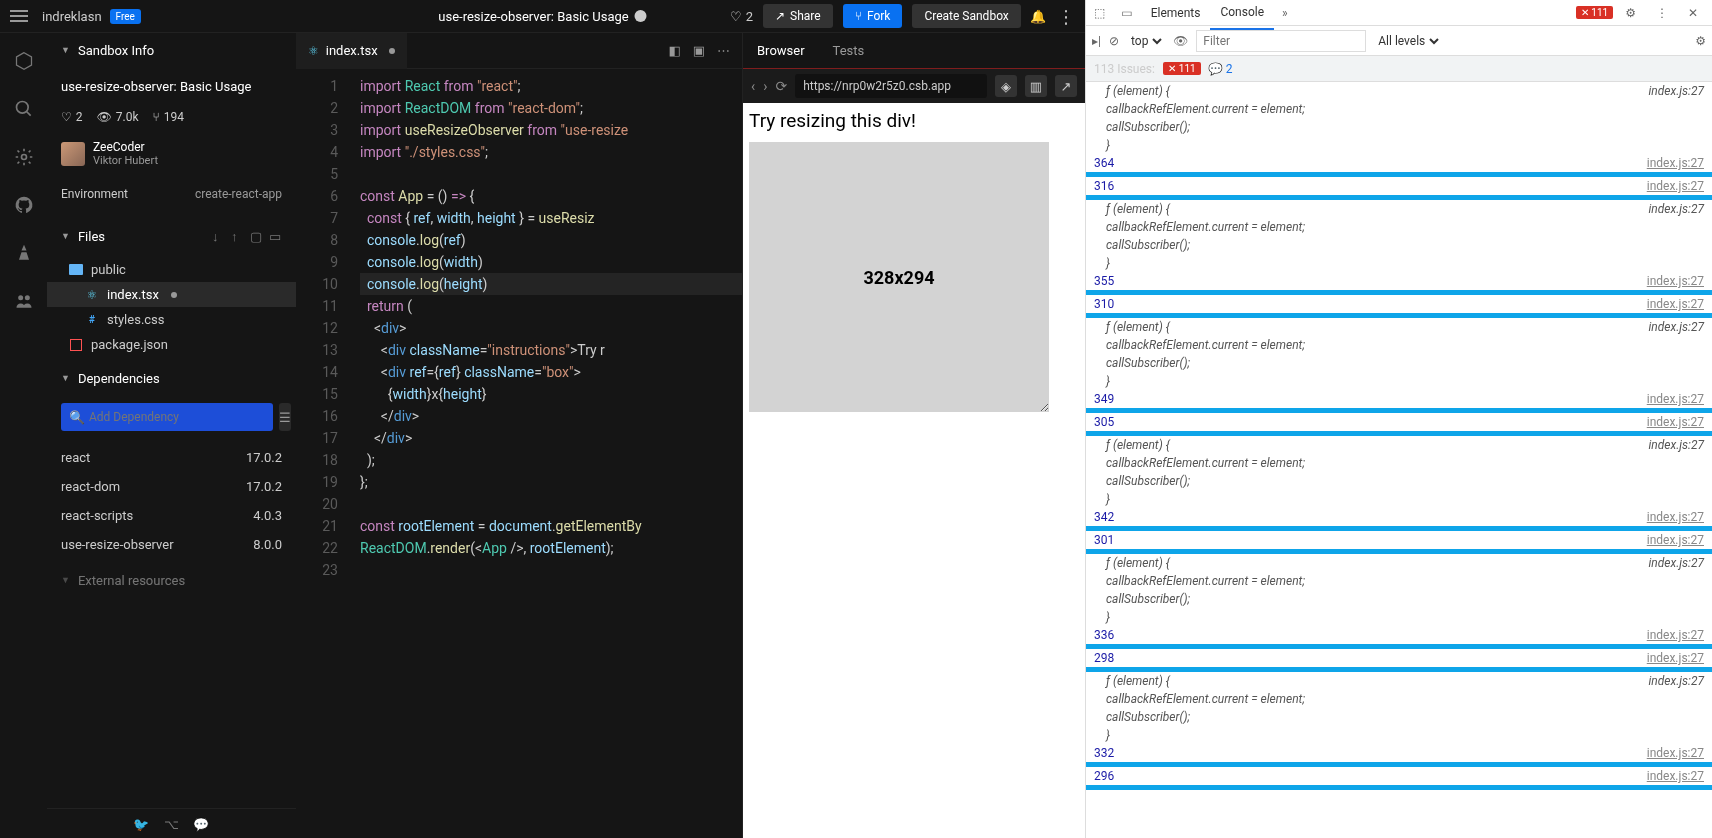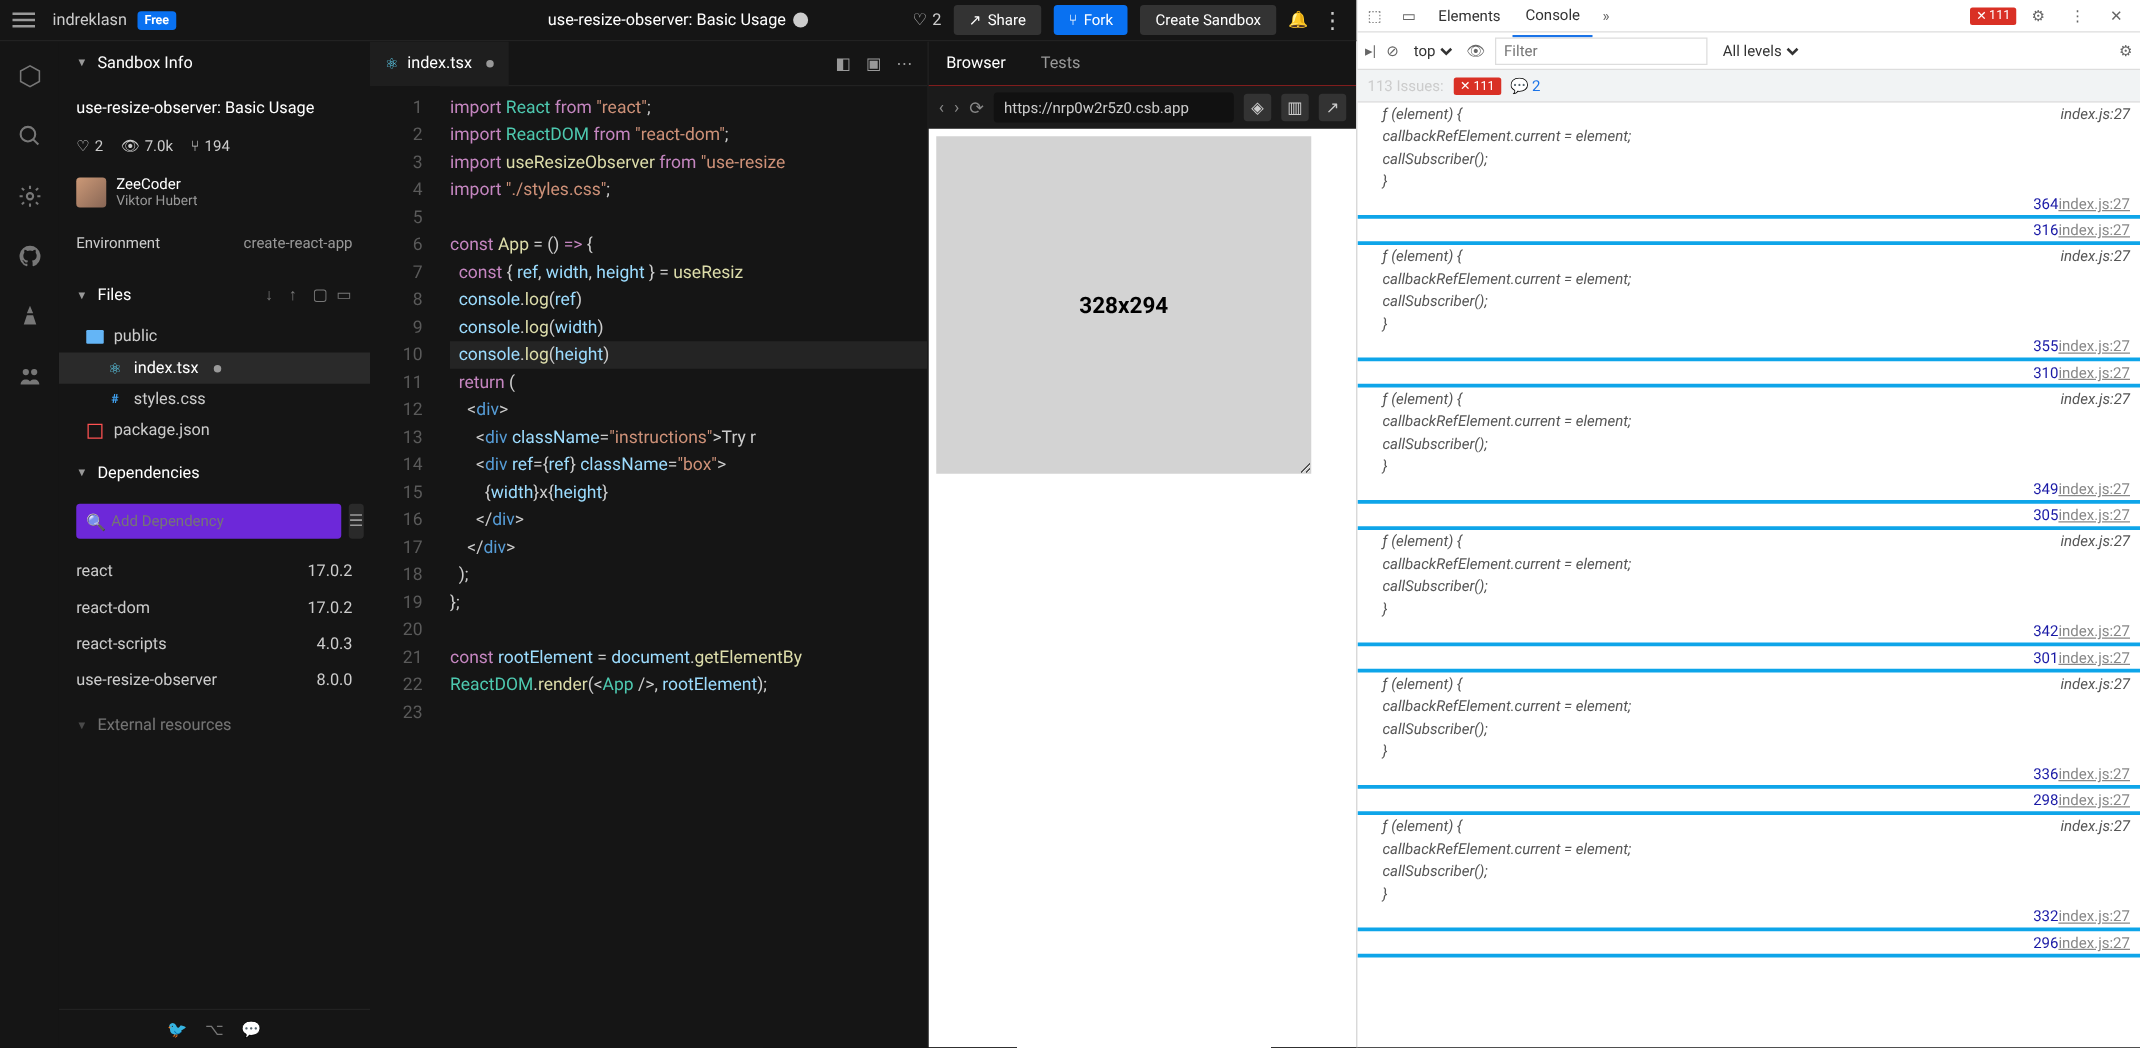--- a/index.html
+++ b/index.html
@@ -3,21 +3,21 @@
 <meta charset="utf-8">
 <style>
 *{box-sizing:border-box;margin:0;padding:0;font-family:-apple-system,BlinkMacSystemFont,"Segoe UI",Roboto,sans-serif}
 body{background:#151515;color:#ccc;font-size:13px;overflow:hidden;width:1712px;height:838px;display:flex}
 .csb{width:1085px;height:838px;display:flex;flex-direction:column;background:#151515}
 .devtools{width:627px;height:838px;background:#fff;display:flex;flex-direction:column;border-left:1px solid #ddd}
 .topbar{height:33px;display:flex;align-items:center;padding:0 10px;background:#151515;border-bottom:1px solid #222}
 .hamburger{width:18px;display:flex;flex-direction:column;gap:3px;cursor:pointer}
 .hamburger span{height:2px;background:#999}
 .user-area{margin-left:14px;display:flex;align-items:center;gap:8px}
-.badge{background:#0971f1;color:#fff;font-size:10px;padding:2px 6px;border-radius:3px;font-weight:700}
+.badge{background:#0971f1;color:#fff;font-size:10px;padding:2px 6px;border-radius:3px;font-weight:400}
 .title-center{position:absolute;left:50%;transform:translateX(-50%);display:flex;align-items:center;gap:6px;color:#fff;font-size:13px;width:1085px;justify-content:center;pointer-events:none}
 .title-center>*{pointer-events:auto}
 .top-right{margin-left:auto;display:flex;align-items:center;gap:10px}
 .like-count{display:flex;align-items:center;gap:4px;color:#ccc}
 .btn{padding:5px 12px;border-radius:3px;font-size:12px;cursor:pointer;display:flex;align-items:center;gap:5px;background:#333;color:#fff;border:none}
 .btn-blue{background:#0971f1}
 .dots-v{font-size:18px;cursor:pointer;color:#ccc}
 .main-area{flex:1;display:flex;overflow:hidden}
 .activity-bar{width:47px;background:#151515;display:flex;flex-direction:column;align-items:center;padding-top:18px;gap:28px}
 .activity-bar .ico{width:20px;height:20px;color:#777;cursor:pointer}
@@ -44,21 +44,21 @@
 .ft-item.nested{padding-left:38px}
 .ft-item.active{background:#2a2a2a;color:#fff}
 .ft-icon{width:14px;height:14px;display:inline-flex;align-items:center;justify-content:center}
 .folder-ico{width:14px;height:11px;background:#64b5f6;border-radius:1px}
 .react-ico{color:#61dafb;font-size:12px}
 .css-ico{color:#42a5f5;font-size:10px;font-weight:bold}
 .json-ico{width:12px;height:12px;border:1.5px solid #ff5252}
 .dot-mod{width:6px;height:6px;background:#999;border-radius:50%;margin-left:4px}
 .dep-header{height:34px;display:flex;align-items:center;padding:0 14px;gap:8px}
 .dep-search{margin:8px 14px;display:flex;gap:6px}
-.dep-search input{flex:1;background:#6d28d9;border:none;padding:7px 28px 7px 28px;color:#ccc;border-radius:3px;font-size:12px}
+.dep-search input{flex:1;background:#1d4ed8;border:none;padding:7px 28px 7px 28px;color:#ccc;border-radius:3px;font-size:12px}
 .dep-search-wrap{position:relative;flex:1}
 .dep-search-wrap .search-ico{position:absolute;left:8px;top:7px;color:#777}
 .dep-menu{width:28px;background:#2a2a2a;border-radius:3px;display:flex;align-items:center;justify-content:center;color:#999;cursor:pointer}
 .dep-list{padding:4px 14px}
 .dep-item{display:flex;justify-content:space-between;padding:7px 0;font-size:13px;color:#ccc}
 .sb-footer{margin-top:auto;padding:8px 14px 6px;display:flex;gap:14px;justify-content:center;border-top:1px solid #222}
 .sb-footer .ico{color:#777;cursor:pointer}
 .editor-area{flex:1;display:flex;flex-direction:column;background:#151515;min-width:0}
 .tabs-row{height:36px;display:flex;align-items:center;background:#151515;border-bottom:1px solid #222}
 .tab{height:36px;display:flex;align-items:center;padding:0 12px;gap:7px;background:#1e1e1e;color:#fff;font-size:13px;cursor:pointer}
@@ -96,21 +96,21 @@
 .dt-errors{margin-left:auto;display:flex;align-items:center;gap:4px;padding:0 6px}
 .dt-err-badge{background:#d93025;color:#fff;font-size:10px;padding:1px 5px;border-radius:2px;display:flex;align-items:center;gap:2px}
 .dt-toolbar{height:30px;display:flex;align-items:center;padding:0 6px;gap:8px;border-bottom:1px solid #ddd;font-size:12px;color:#555}
 .dt-toolbar .ico{cursor:pointer;color:#666}
 .dt-select{border:none;background:none;font-size:12px;color:#333;cursor:pointer}
 .dt-filter{border:1px solid #ddd;padding:3px 6px;font-size:12px;width:170px}
 .dt-issues{height:26px;display:flex;align-items:center;padding:0 8px;gap:8px;border-bottom:1px solid #ddd;font-size:12px;background:#f1f3f4}
 .dt-issue-err{background:#d93025;color:#fff;padding:1px 5px;border-radius:2px;font-size:10px}
 .dt-issue-info{color:#1a73e8;display:flex;align-items:center;gap:2px}
 .dt-console{flex:1;overflow-y:auto;font-family:Menlo,Consolas,monospace;font-size:12px;line-height:16px}
-.dt-row{display:flex;justify-content:flex-end;padding:1px 8px;border-bottom:3px solid #0ea5e9}
+.dt-row{display:flex;justify-content:space-between;padding:1px 8px;border-bottom:5px solid #0ea5e9}
 .dt-row .val{color:#1a1aa6}
 .dt-row .src{color:#888;text-decoration:underline;cursor:pointer;white-space:nowrap}
 .dt-func{padding:1px 8px 1px 20px;color:#555;font-style:italic}
 svg{display:block}
 </style>
 </head>
 <body>
 
 <div class="csb">
   <div class="topbar" style="position:relative">
@@ -343,20 +343,21 @@
       <div class="pv-toolbar">
         <span class="nav-ico">‹</span>
         <span class="nav-ico">›</span>
         <span class="nav-ico">⟳</span>
         <input class="pv-url" value="https://nrp0w2r5z0.csb.app" style="">
         <span class="tool-ico">◈</span>
         <span class="tool-ico">▥</span>
         <span class="tool-ico">↗</span>
       </div>
       <div class="pv-iframe" style="position:relative">
+        <div class="pv-instr">Try resizing this div!</div>
         <div class="pv-box">
             <span>328x294</span>
           </div>
       </div>
     </div>
   </div>
 </div>
 
 <div class="devtools">
   <div class="dt-tabs">

